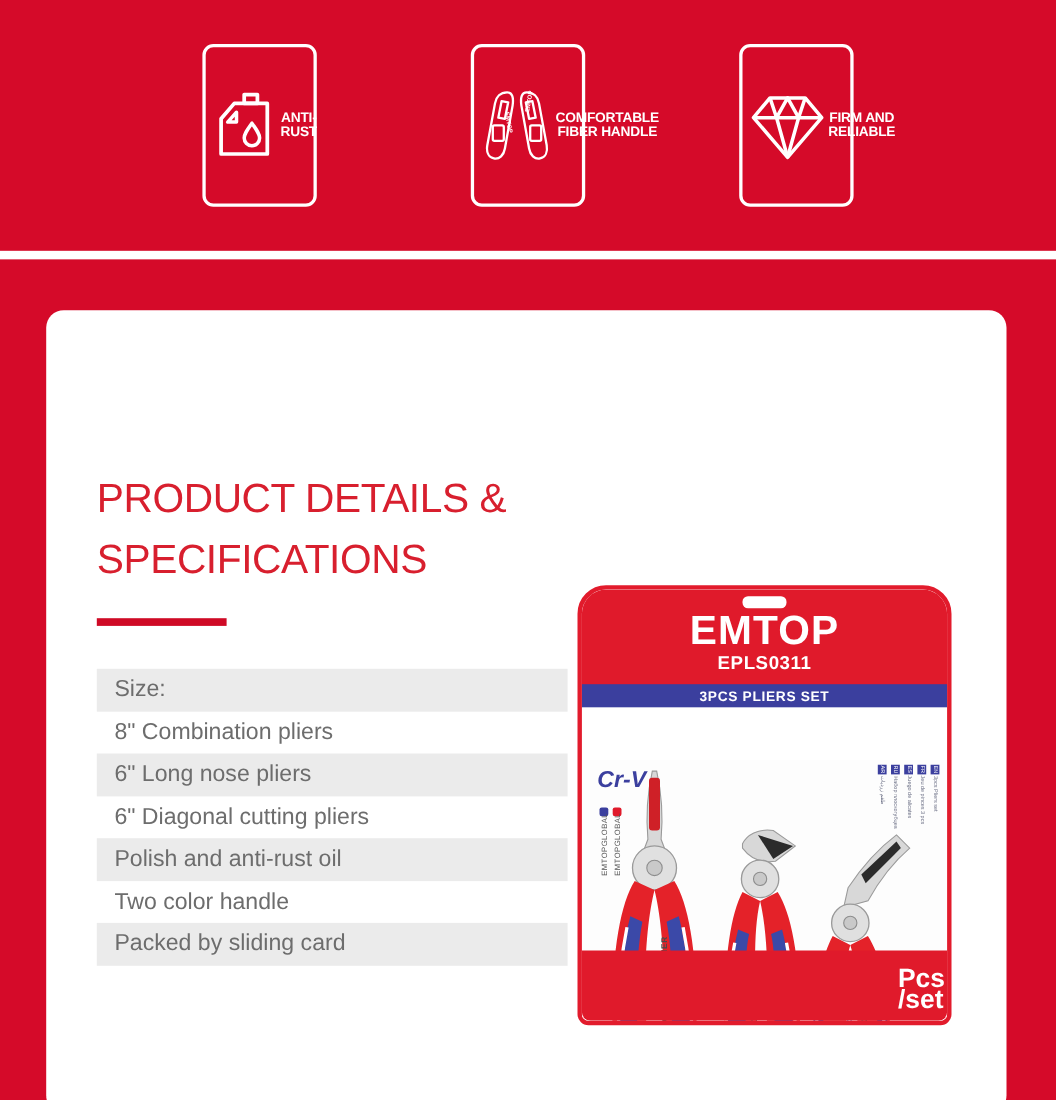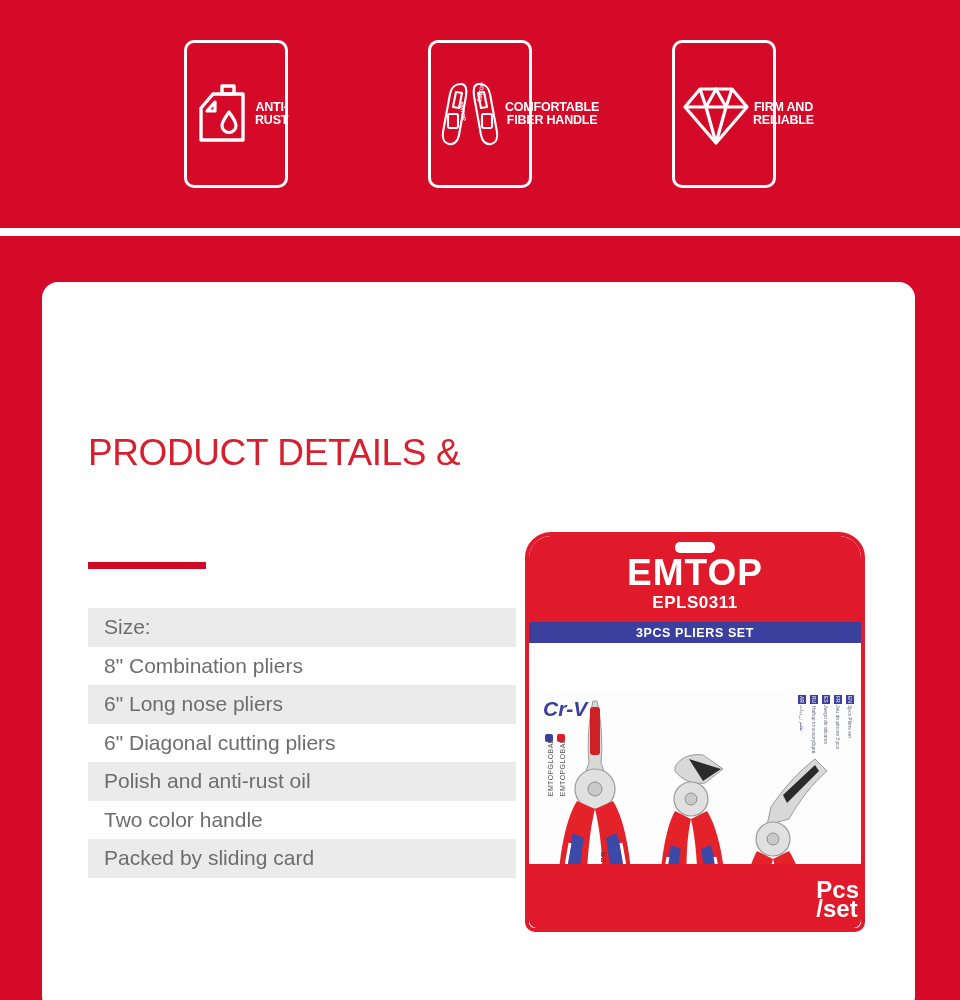--- a/index.html
+++ b/index.html
@@ -217,20 +217,21 @@
   </div>
 
   <div id="banner-gap"></div>
 
   <div id="red-frame"></div>
   <div id="content-card"></div>
 
 
   <div id="section-title">
     <div>PRODUCT DETAILS &amp;</div>
+    <div>SPECIFICATIONS</div>
   </div>
   <div id="title-rule"></div>
 
   <div id="spec-list">
     <div class="spec-row alt">Size:</div>
     <div class="spec-row">8" Combination pliers</div>
     <div class="spec-row alt">6" Long nose pliers</div>
     <div class="spec-row">6" Diagonal cutting pliers</div>
     <div class="spec-row alt">Polish and anti-rust oil</div>
     <div class="spec-row">Two color handle</div>

